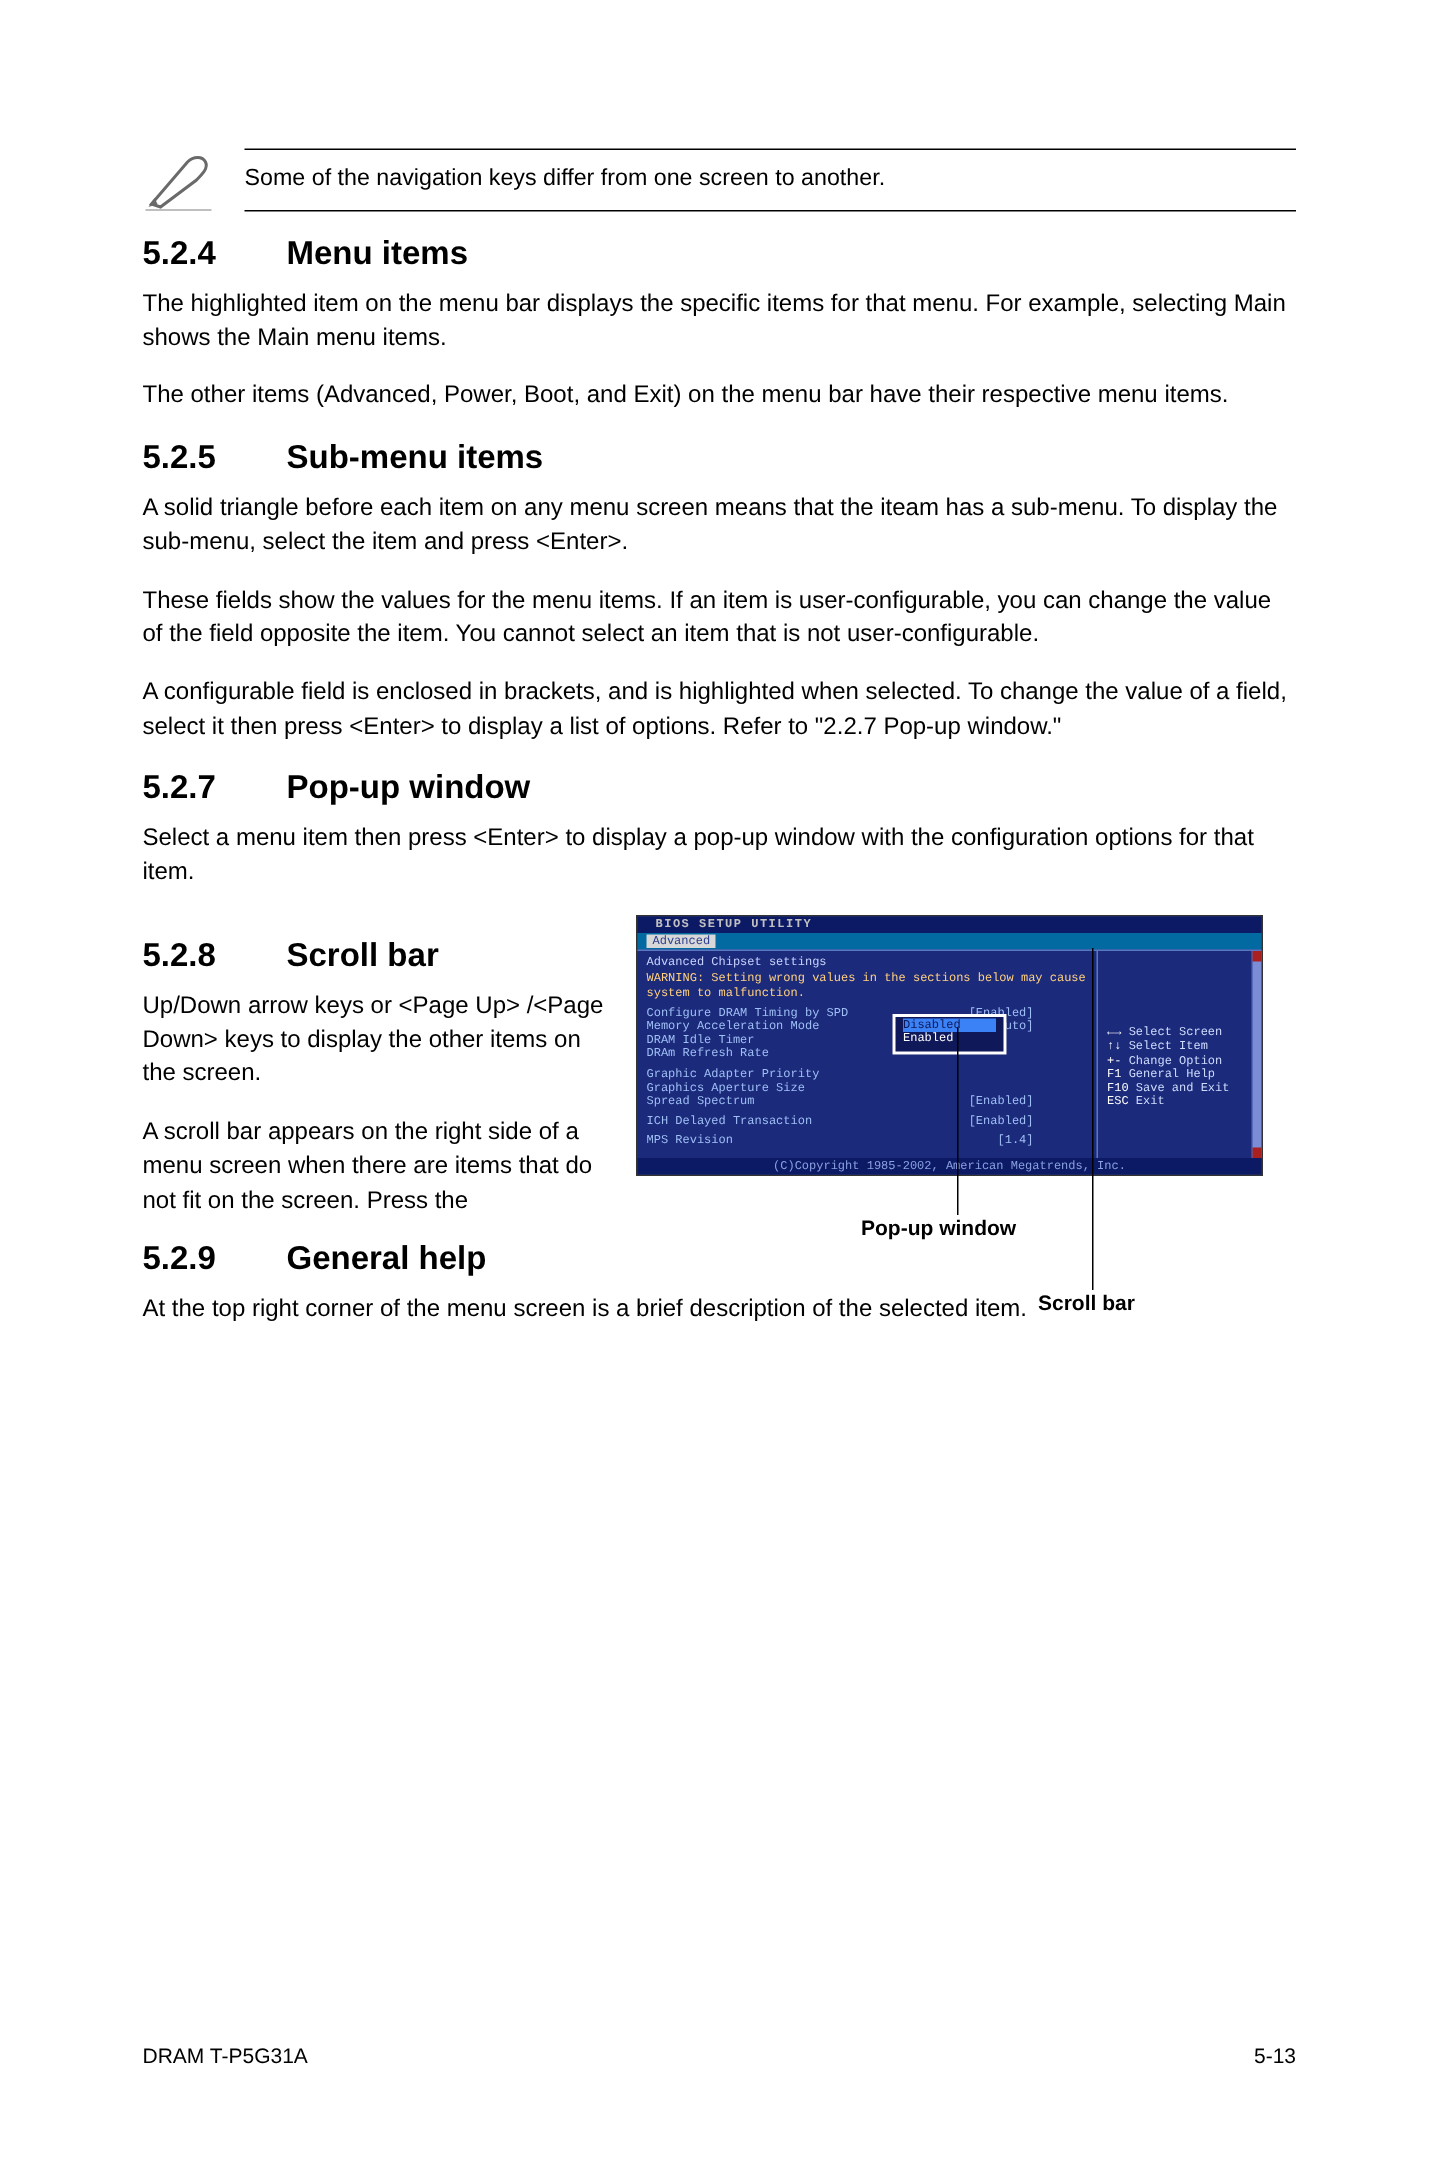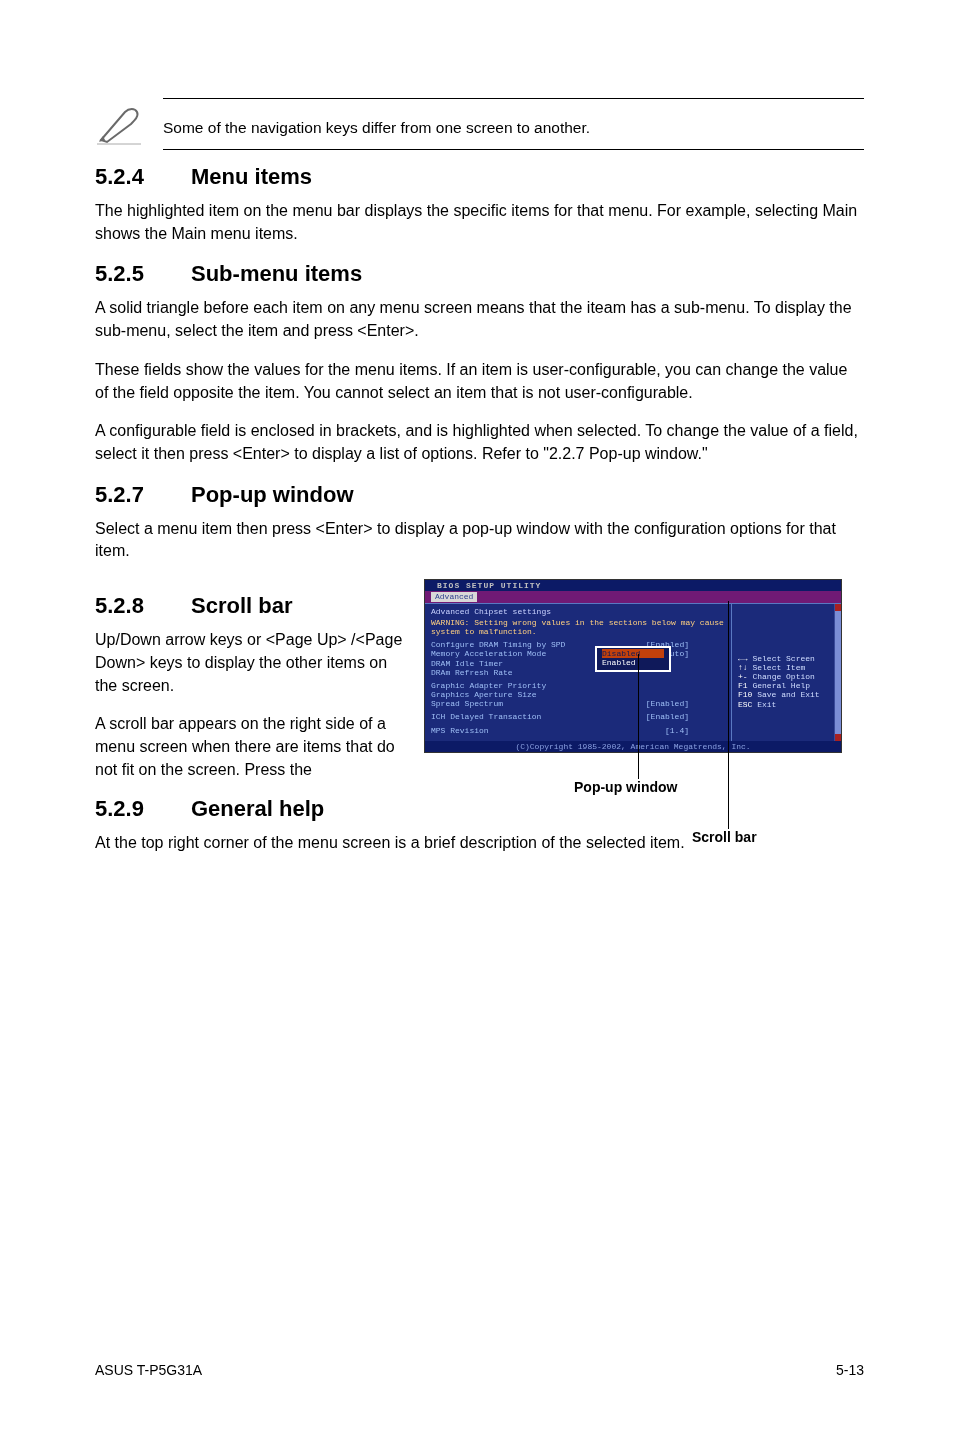--- a/index.html
+++ b/index.html
@@ -22,21 +22,21 @@
   }
   .note-icon {
     width: 48px;
     height: 44px;
     flex-shrink: 0;
   }
   .note-body {
     flex: 1;
     border-top: 1px solid #000;
     border-bottom: 1px solid #000;
-    padding: 20px 0 12px 0;
+    padding: 10px 0 12px 0;
     font-size: 15.5px;
   }
   h2.section {
     font-size: 22px;
     font-weight: bold;
     margin: 14px 0 10px 0;
   }
   h2.section .num { display: inline-block; width: 96px; }
   p.body {
     font-size: 16px;
@@ -64,21 +64,21 @@
   }
   .bios-title {
     text-align: left;
     background: #0c1a66;
     color: #c0c0c0;
     font-weight: bold;
     padding: 1px 12px;
     letter-spacing: 1px;
   }
   .bios-tabbar {
-    background: #701a75;
+    background: #0369a1;
     color: #9cf;
     padding: 1px 6px;
   }
   .bios-tab-active {
     background: #d8d8d8;
     color: #2b3e8d;
     padding: 0 4px;
     display: inline-block;
   }
   .bios-main {
@@ -98,21 +98,21 @@
   .bios-row span:last-child { color: #9fbff6; }
   .bios-popup {
     position: absolute;
     left: 170px; top: 42px;
     background: #0f195a;
     border: 2px solid #fff;
     color: #fff;
     padding: 1px 5px 3px 5px;
     width: 76px;
   }
-  .bios-popup .sel { background: #c2410c; color: #0f195a; display: inline-block; width: 100%; }
+  .bios-popup .sel { background: #3b82f6; color: #0f195a; display: inline-block; width: 100%; }
   .bios-right-panel {
     width: 110px;
     background: #1b2a7a;
     border-left: 1px solid #5a78c2;
     color: #cfdcff;
     padding: 50px 4px 16px 6px;
     position: relative;
   }
   .bios-right-panel .k { color: #fff; }
   .bios-scroll {
@@ -167,20 +167,21 @@
       <path d="M4 40 L10 38 L8 34 Z" fill="#6a6a6a"></path>
       <path d="M2 42 L46 42" stroke="#aaa" stroke-width="1"></path>
     </svg>
     <div class="note-body">Some of the navigation keys differ from one screen to another.</div>
   </div>
 
   <h2 class="section">
     <span class="num">5.2.4</span><span>Menu items</span>
   </h2>
   <p class="body">The highlighted item on the menu bar  displays the specific items for that menu. For example, selecting Main shows the Main menu items.</p>
+  <p class="body">The other items (Advanced, Power, Boot, and Exit) on the menu bar have their respective menu items.</p>
 
   <h2 class="section">
     <span class="num">5.2.5</span><span>Sub-menu items</span>
   </h2>
   <p class="body">A solid triangle before each item on any menu screen means that the iteam has a sub-menu. To display the sub-menu, select the item and press &lt;Enter&gt;.</p>
 
   <p class="body">These fields show the values for the menu items. If an item is user-configurable, you can change the value of the field opposite the item. You cannot select an item that is not user-configurable.</p>
   <p class="body">A configurable field is enclosed in brackets, and is highlighted when selected. To change the value of a field, select it then press &lt;Enter&gt; to display a list of options. Refer to "2.2.7 Pop-up window."</p>
 
   <h2 class="section">
@@ -274,15 +275,15 @@
   </div>
 
   <h2 class="section">
     <span class="num">5.2.9</span><span>General help</span>
   </h2>
   <p class="body">At the top right corner of the menu screen is a brief description of the selected item.</p>
 
 </div>
 
 <div class="footer">
-  <span>ASUS T-P5G31A</span>
+  <span>DRAM T-P5G31A</span>
   <span>5-13</span>
 </div>
 
 </body></html>

